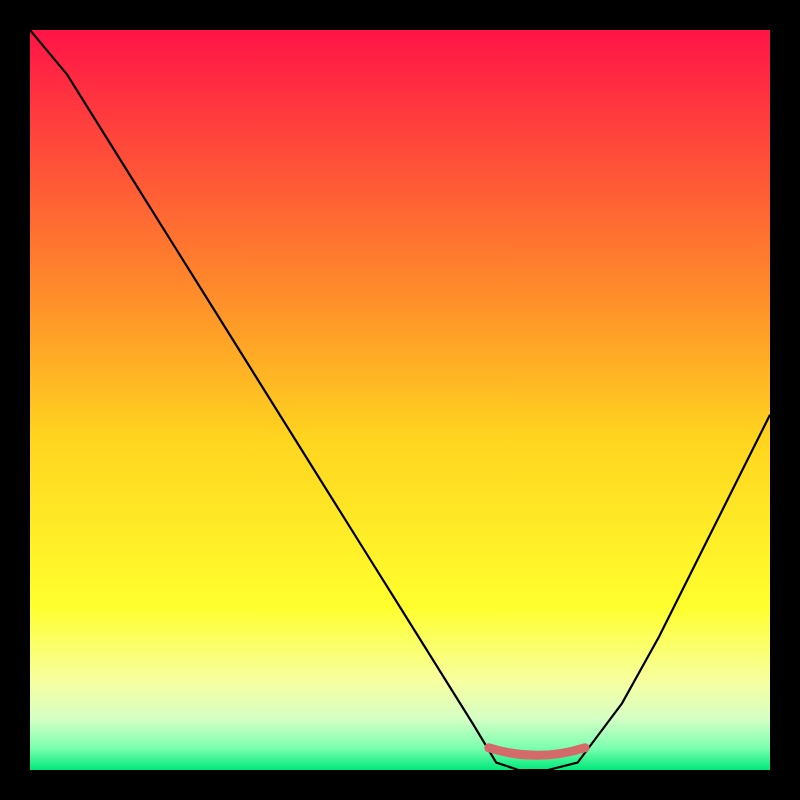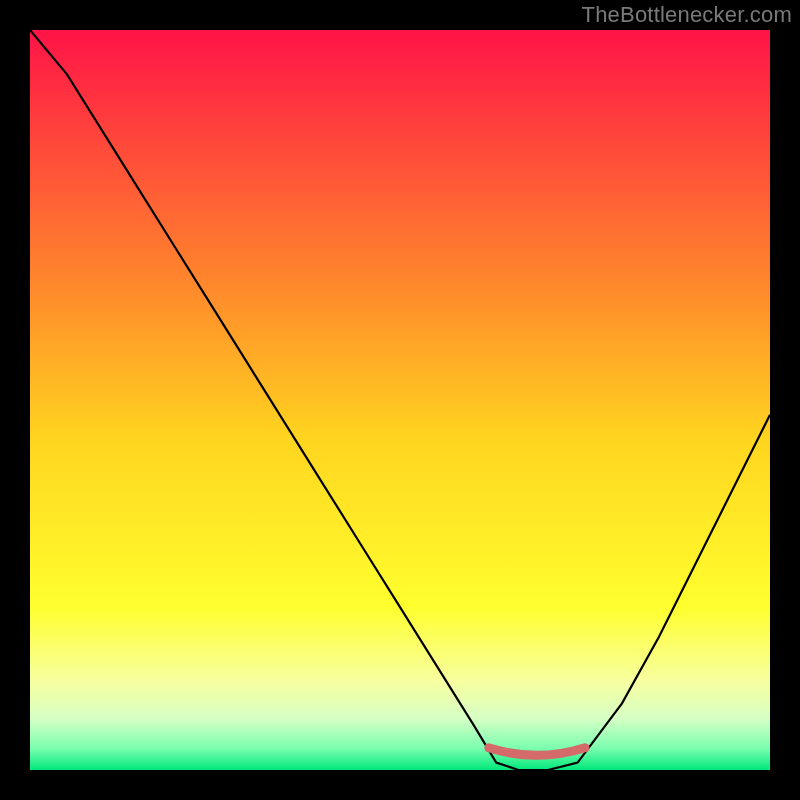--- a/index.html
+++ b/index.html
@@ -33,21 +33,20 @@
     top: 30px;
     width: 740px;
     height: 740px;
     display: block;
   }
 </style>
 </head>
 <body>
 
 <div class="frame">
-  <div class="attribution">TheBottlenecker.com</div>
   <svg class="plot" viewBox="0 0 740 740" preserveAspectRatio="none">
     <defs>
       <linearGradient id="bg-grad" x1="0" y1="0" x2="0" y2="1">
           <stop offset="0%" stop-color="#ff1447"></stop>
           <stop offset="35%" stop-color="#ff8a2b"></stop>
           <stop offset="55.00000000000001%" stop-color="#ffd41f"></stop>
           <stop offset="78%" stop-color="#ffff2e"></stop>
           <stop offset="88%" stop-color="#f7ffa0"></stop>
           <stop offset="93%" stop-color="#d6ffc4"></stop>
           <stop offset="97%" stop-color="#7dffb0"></stop>

